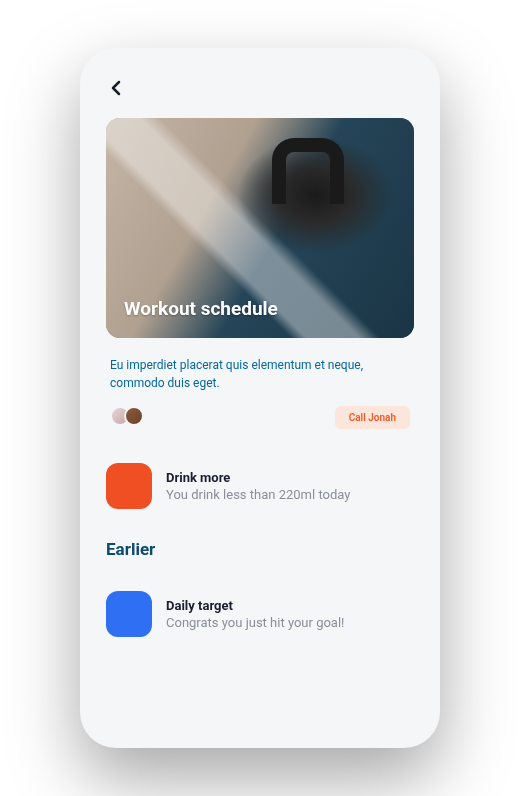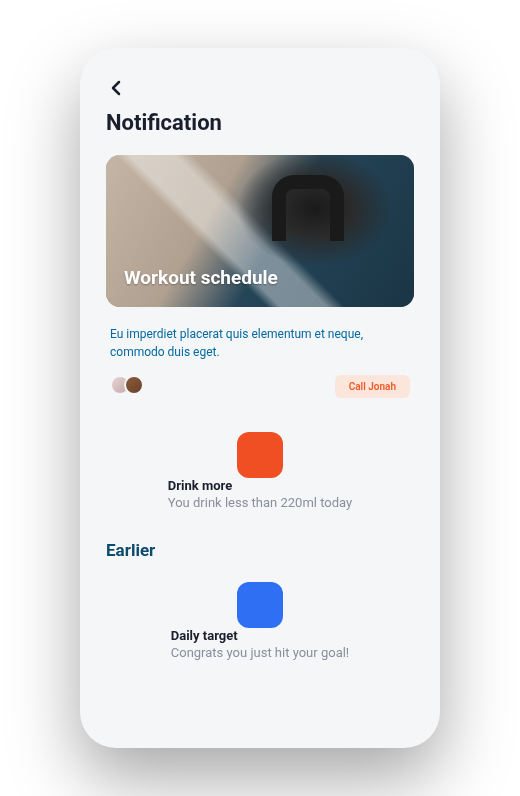--- a/index.html
+++ b/index.html
@@ -40,21 +40,21 @@
     
     .page-title {
       font-size: 22px;
       font-weight: 700;
       color: #1a1f2e;
       margin-bottom: 16px;
     }
     
     .workout-card {
       width: 100%;
-      height: 152px;
+      height: 220px;
       border-radius: 14px;
       background: linear-gradient(135deg, #b8a89a 0%, #9e8c7a 50%, #254558 100%);
       position: relative;
       overflow: hidden;
       display: flex;
       align-items: flex-end;
       padding: 18px;
       margin-top: 20px;
     }
     
@@ -134,22 +134,22 @@
       font-size: 10px;
       font-weight: 600;
       padding: 6px 14px;
       border-radius: 6px;
       border: none;
     }
     
     .notif-item {
       display: flex;
       align-items: center;
+      gap: 14px;
       margin-top: 34px;
-      flex-direction: column;
     }
     
     .notif-icon {
       width: 46px;
       height: 46px;
       border-radius: 12px;
       flex-shrink: 0;
     }
     
     .icon-orange {
@@ -177,35 +177,34 @@
     }
     
     .section-header {
       font-size: 17px;
       font-weight: 700;
       color: #0c4a6e;
       margin-top: 30px;
     }
     
     .notif-item.after-header {
-      margin-top: 22px;
+      margin-top: 32px;
     }
   </style>
 </head>
 <body>
 
 <div class="phone-frame">
 
   <div class="back-btn">
     <svg width="10" height="16" viewBox="0 0 10 16" fill="none">
       <path d="M8 2L2 8L8 14" stroke="#1a1f2e" stroke-width="2.5" stroke-linecap="round" stroke-linejoin="round"></path>
     </svg>
   </div>
 
-  <h1 class="page-title">Notification</h1>
 
   <div class="workout-card">
     <div class="workout-title">Workout schedule</div>
   </div>
 
   <p class="card-desc">Eu imperdiet placerat quis elementum et neque, commodo duis eget.</p>
 
   <div class="card-footer">
     <div class="avatars">
       <div class="avatar avatar1"></div>

